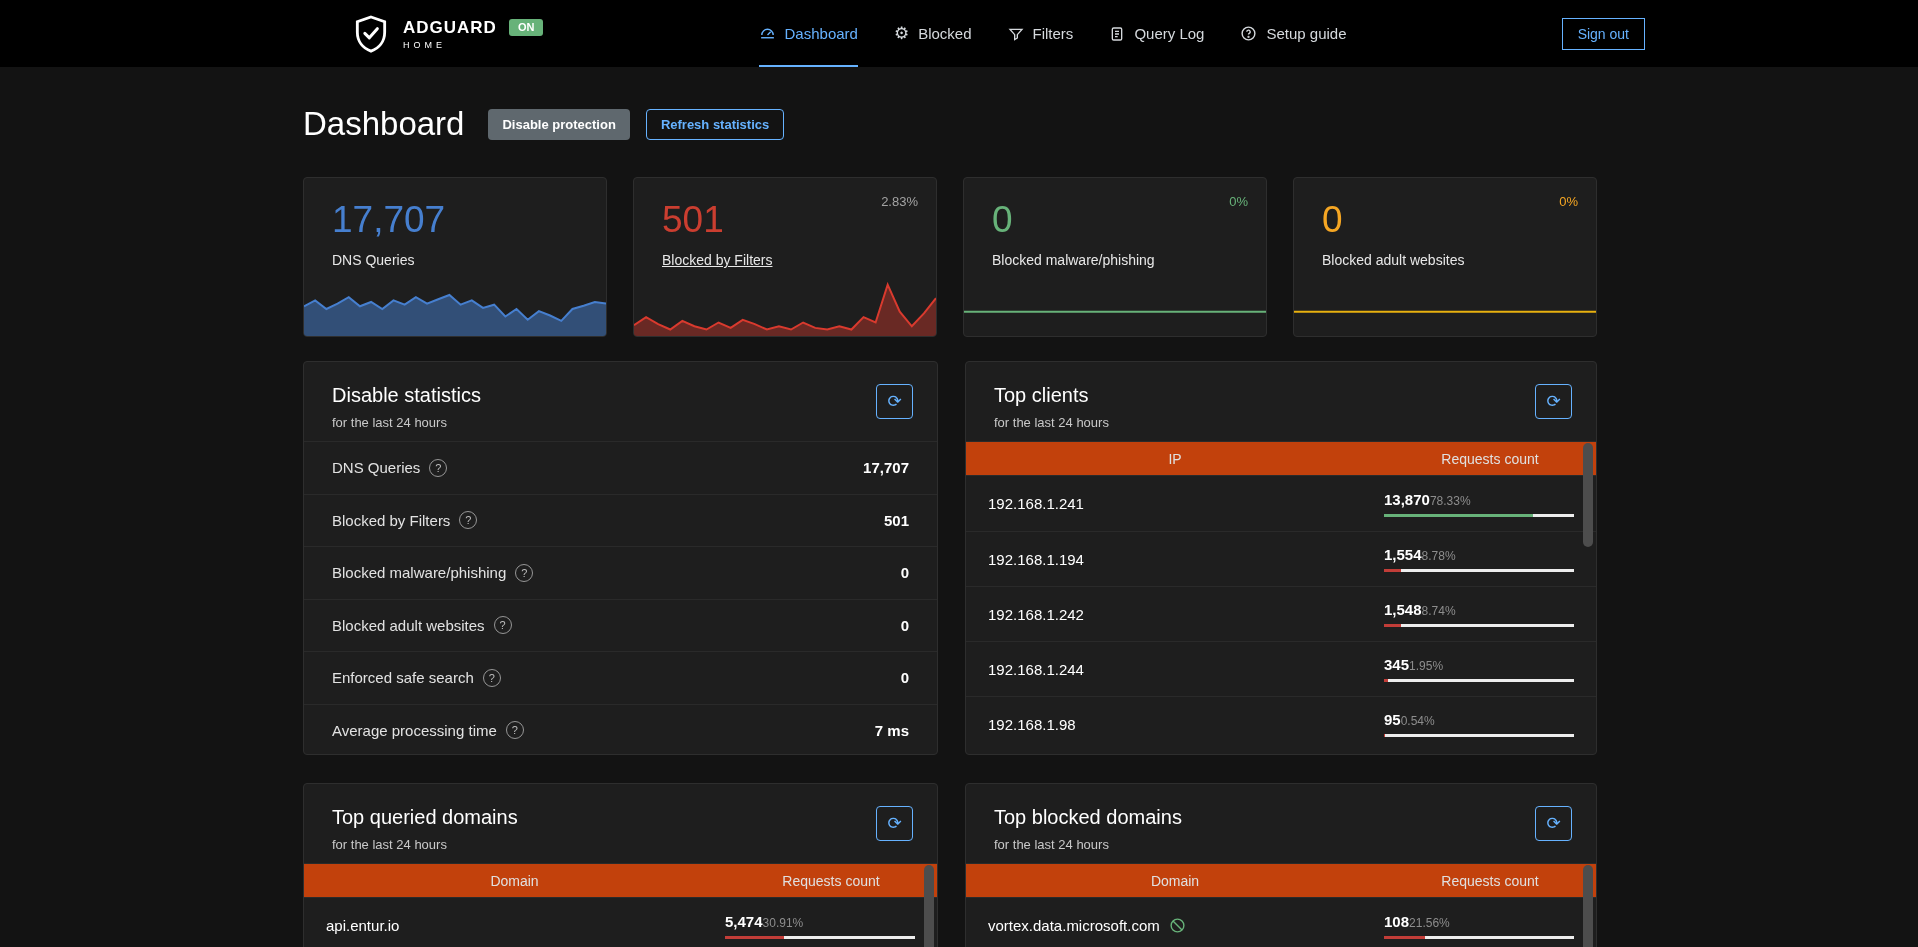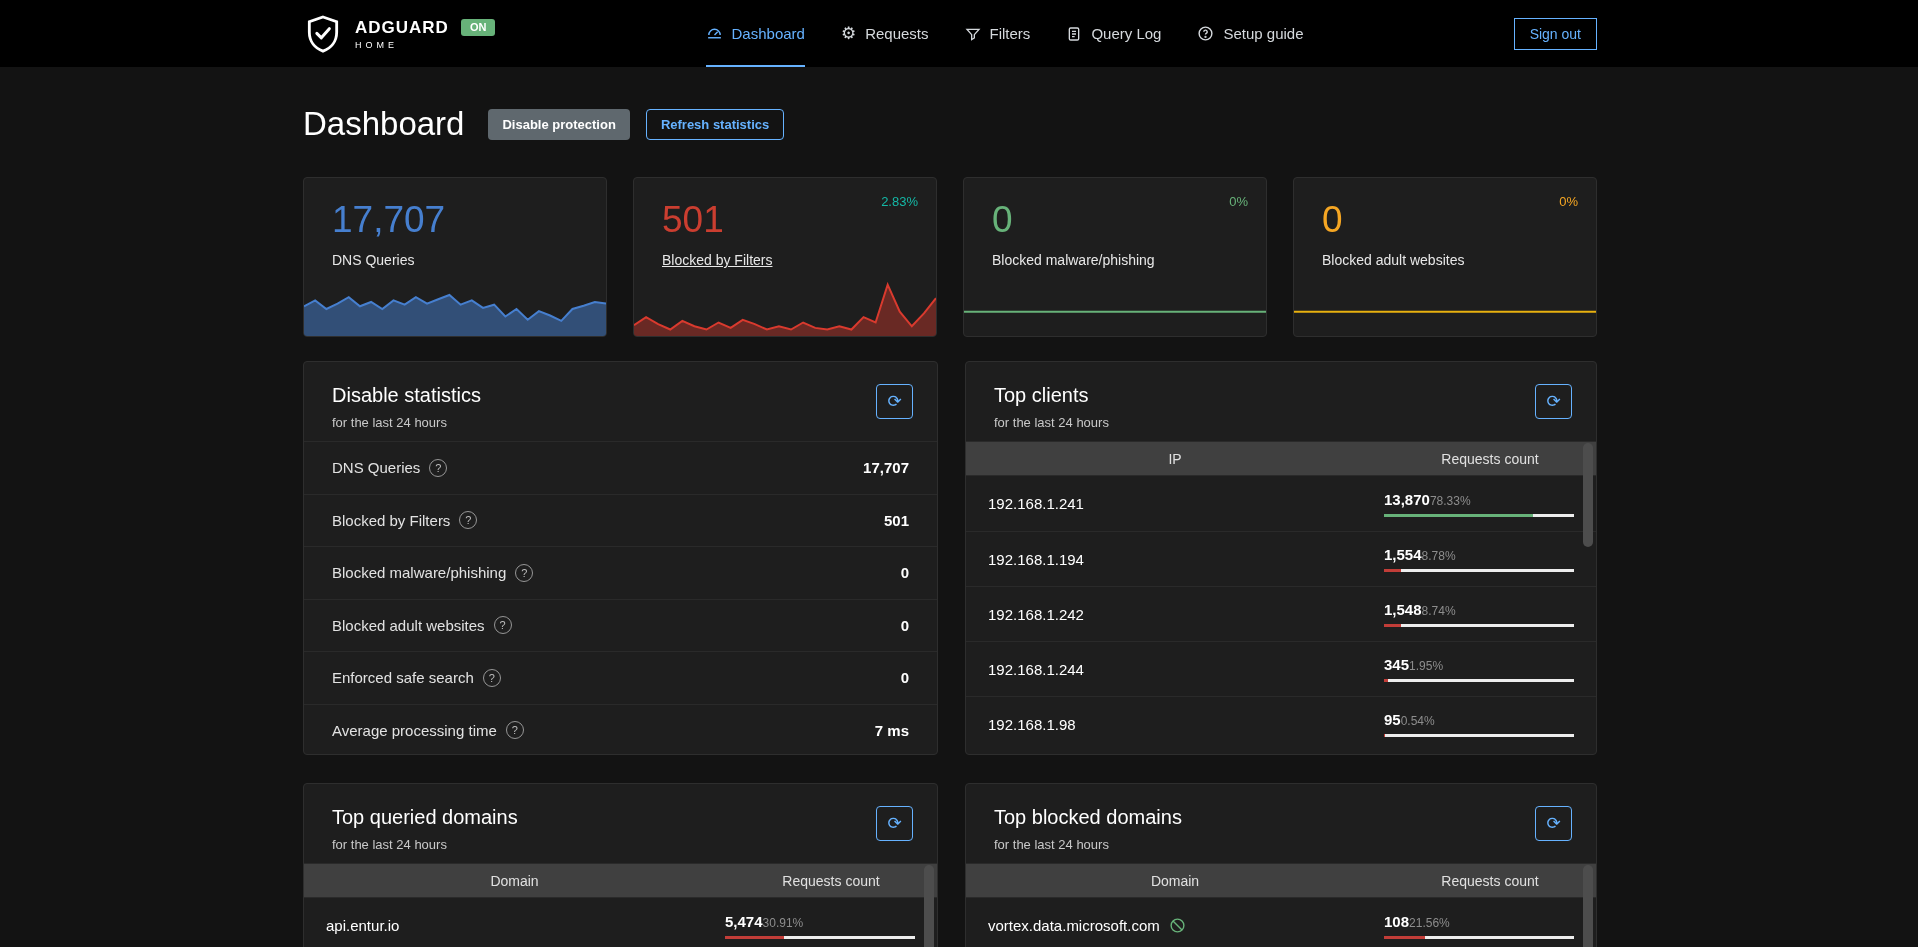--- a/index.html
+++ b/index.html
@@ -3,21 +3,21 @@
 <meta charset="utf-8">
 <style>
   * { margin:0; padding:0; box-sizing:border-box; }
   html,body { width:1918px; height:947px; overflow:hidden; }
   body {
     background:#131313;
     color:#e6e6e6;
     font-family:"Liberation Sans","DejaVu Sans",sans-serif;
   }
   
-  .navbar { height:67px; background:#000; display:flex; align-items:stretch; }
+  .navbar { height:67px; background:#000; display:flex; align-items:stretch;padding-left:48px; }
   .nav-inner { width:1294px; margin-left:303px; display:flex; align-items:stretch; justify-content:space-between; }
   .brand { display:flex; align-items:center; gap:12px; }
   .brand-col { display:flex; flex-direction:column; justify-content:center; }
   .brand-line { display:flex; align-items:center; gap:12px; }
   .brand-name { color:#fff; font-weight:bold; font-size:17px; letter-spacing:1px; }
   .brand-sub { color:#fff; font-size:9px; letter-spacing:4px; margin-top:2px; }
   .on-badge { background:#67b279; color:#fff; font-size:11px; font-weight:bold; padding:3px 9px; border-radius:3px; line-height:1; }
   .nav-menu { display:flex; gap:36px; align-items:stretch; }
   .nav-item { display:flex; align-items:center; gap:9px; color:#d5d9dd; font-size:15px; cursor:pointer; border-bottom:2px solid transparent; border-top:2px solid transparent; text-decoration:none; }
   .nav-item.active { color:#66b2ff; border-bottom-color:#66b2ff; }
@@ -46,21 +46,21 @@
   .panel-head { padding:22px 28px 0; height:79px; }
   .panel-title { font-size:20px; color:#fff; }
   .panel-sub { font-size:13px; color:#c9c9c9; margin-top:8px; }
   .refresh-btn { position:absolute; top:22px; right:24px; width:37px; height:35px; background:transparent; border:1px solid #66b2ff; border-radius:4px; color:#66b2ff; font-size:17px; display:flex; align-items:center; justify-content:center; cursor:pointer; }
   
   .gs-row { display:flex; justify-content:space-between; align-items:center; height:52.5px; padding:0 28px; border-top:1px solid #2a2a2a; font-size:15px; }
   .gs-label { display:flex; align-items:center; gap:9px; color:#e2e2e2; }
   .q-icon { width:18px; height:18px; border:1px solid #969696; border-radius:50%; color:#bdbdbd; font-size:11px; display:flex; align-items:center; justify-content:center; cursor:pointer; }
   .gs-value { font-weight:bold; color:#fff; }
   
-  .tbl-head { display:flex; align-items:center; height:35px; background:#404040; border-top:1px solid #2a2a2a; border-bottom:1px solid #2a2a2a; font-size:14px; color:#e0e0e0; }
+  .tbl-head { display:flex; align-items:center; height:35px; background:#c2410c; border-top:1px solid #2a2a2a; border-bottom:1px solid #2a2a2a; font-size:14px; color:#e0e0e0; }
   .th-main { flex:1; text-align:center; }
   .th-count { width:212px; text-align:center; }
   .t-row { display:flex; align-items:center; height:55px; padding:0 22px; border-top:1px solid #2a2a2a; }
   .t-row:first-child { border-top:none;justify-content:center; }
   .t-main { flex:1; font-size:15px; color:#fff; display:flex; align-items:center; gap:9px; cursor:pointer; }
   .t-count { width:190px; }
   .count-line { display:flex; align-items:baseline; margin-bottom:6px; }
   .count { font-size:15px; font-weight:bold; color:#fff; }
   .pct { font-size:12px; color:#8d8d8d; }
   .bar { position:relative; height:3px; background:#ededed; width:190px; }
@@ -91,21 +91,21 @@
       <a class="nav-item active">
         <svg width="17" height="17" viewBox="0 0 24 24" fill="none" stroke="currentColor" stroke-width="2">
           <path d="M4 14a8 8 0 1 1 16 0"></path>
             <path d="M12 14l4.5-4.5"></path>
             <path d="M3 18h18"></path>
         </svg>
         <span>Dashboard</span>
       </a>
       <a class="nav-item">
         <span class="glyph">⚙</span>
-        <span>Requests</span>
+        <span>Blocked</span>
       </a>
       <a class="nav-item">
         <svg width="16" height="16" viewBox="0 0 24 24" fill="none" stroke="currentColor" stroke-width="2">
           <path d="M3 5h18l-7 8v5l-4 2.5v-7.5z"></path>
         </svg>
         <span>Filters</span>
       </a>
       <a class="nav-item">
         <svg width="16" height="16" viewBox="0 0 24 24" fill="none" stroke="currentColor" stroke-width="2">
           <rect x="5" y="3" width="14" height="18" rx="2"></rect>
@@ -136,21 +136,21 @@
   <div class="cards">
       <div class="card">
         <div class="card-num" style="color:#467fcf">17,707</div>
         <div class="card-label">DNS Queries</div>
         <svg class="spark" viewBox="0 0 100 100" preserveAspectRatio="none">
           <polygon points="0.00,45.00 3.70,34.00 7.41,50.00 11.11,40.00 14.81,28.00 18.52,45.00 22.22,37.00 25.93,50.00 29.63,34.00 33.33,42.00 37.04,28.00 40.74,40.00 44.44,32.00 48.15,24.00 51.85,42.00 55.56,34.00 59.26,48.00 62.96,42.00 66.67,64.00 70.37,50.00 74.07,70.00 77.78,54.00 81.48,62.00 85.19,72.00 88.89,50.00 92.59,44.00 96.30,37.00 100.00,40.00 100,100 0,100" fill="rgba(70,127,207,0.5)" stroke="none"></polygon>
           <polyline points="0.00,45.00 3.70,34.00 7.41,50.00 11.11,40.00 14.81,28.00 18.52,45.00 22.22,37.00 25.93,50.00 29.63,34.00 33.33,42.00 37.04,28.00 40.74,40.00 44.44,32.00 48.15,24.00 51.85,42.00 55.56,34.00 59.26,48.00 62.96,42.00 66.67,64.00 70.37,50.00 74.07,70.00 77.78,54.00 81.48,62.00 85.19,72.00 88.89,50.00 92.59,44.00 96.30,37.00 100.00,40.00" fill="none" stroke="#467fcf" stroke-width="2" vector-effect="non-scaling-stroke"></polyline>
         </svg>
       </div>
       <div class="card">
-        <div class="card-pct" style="color:#14b8a6">2.83%</div>
+        <div class="card-pct" style="color:#a3a3a3">2.83%</div>
         <div class="card-num" style="color:#cb3e30">501</div>
         <div class="card-label link">Blocked by Filters</div>
         <svg class="spark" viewBox="0 0 100 100" preserveAspectRatio="none">
           <polygon points="0.00,80.00 4.00,65.00 8.00,78.00 12.00,88.00 16.00,72.00 20.00,82.00 24.00,88.00 28.00,75.00 32.00,85.00 36.00,70.00 40.00,78.00 44.00,88.00 48.00,82.00 52.00,88.00 56.00,75.00 60.00,85.00 64.00,88.00 68.00,82.00 72.00,88.00 76.00,65.00 80.00,75.00 84.00,5.00 88.00,55.00 92.00,82.00 96.00,58.00 100.00,30.00 100,100 0,100" fill="rgba(217,58,46,0.4)" stroke="none"></polygon>
           <polyline points="0.00,80.00 4.00,65.00 8.00,78.00 12.00,88.00 16.00,72.00 20.00,82.00 24.00,88.00 28.00,75.00 32.00,85.00 36.00,70.00 40.00,78.00 44.00,88.00 48.00,82.00 52.00,88.00 56.00,75.00 60.00,85.00 64.00,88.00 68.00,82.00 72.00,88.00 76.00,65.00 80.00,75.00 84.00,5.00 88.00,55.00 92.00,82.00 96.00,58.00 100.00,30.00" fill="none" stroke="#d93a2e" stroke-width="2" vector-effect="non-scaling-stroke"></polyline>
         </svg>
       </div>
       <div class="card">
         <div class="card-pct" style="color:#67b279">0%</div>
         <div class="card-num" style="color:#67b279">0</div>

